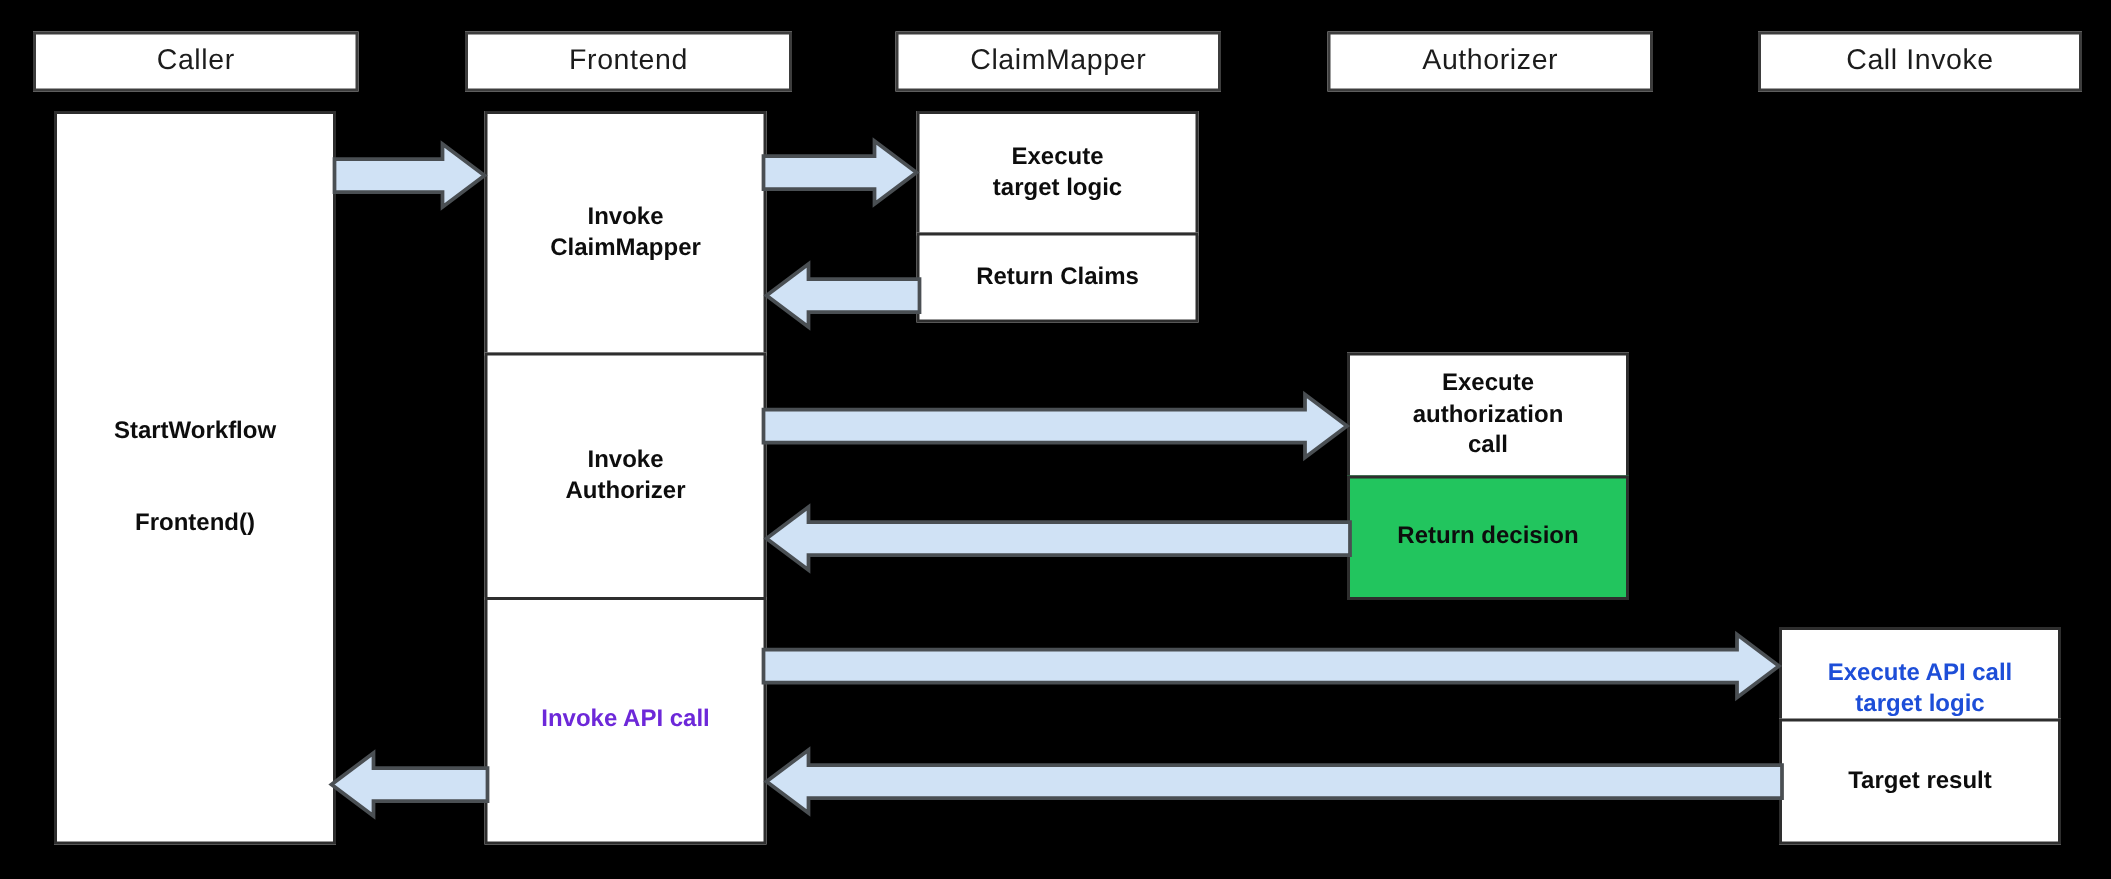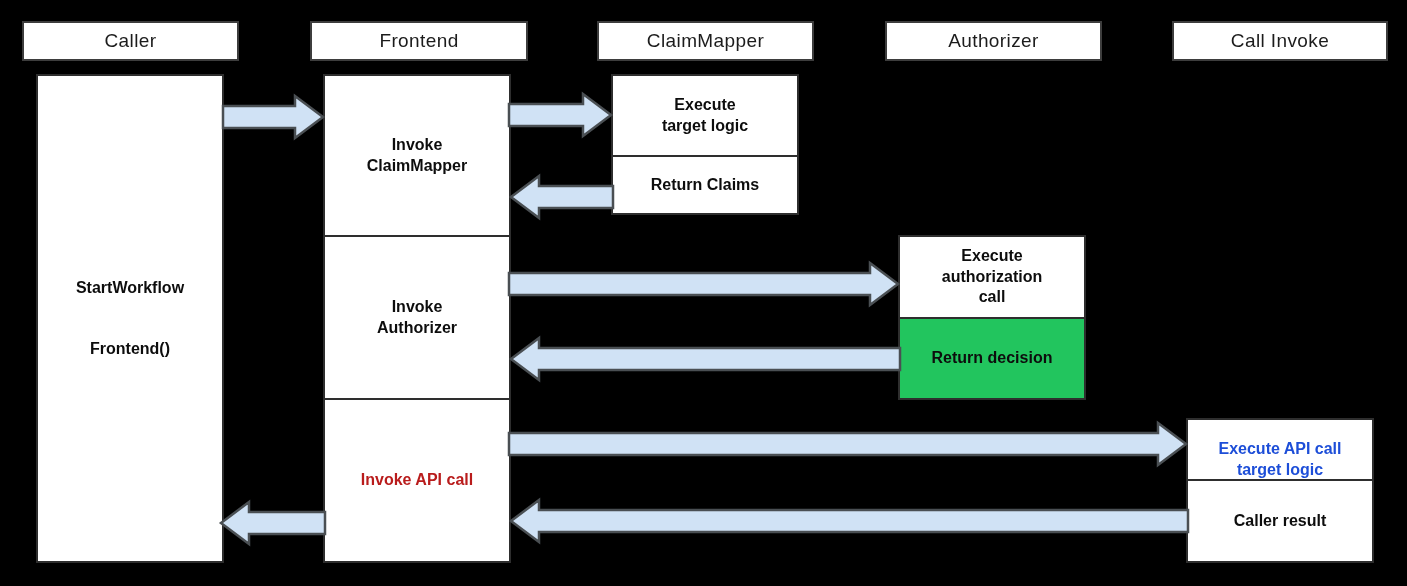--- a/index.html
+++ b/index.html
@@ -75,21 +75,21 @@
       <div>Frontend()</div>
     </div>
     <div class="activity-box" style="left: 323px; top: 74px; width: 188px; height: 163px; border-color: rgb(46, 46, 46); background: rgb(255, 255, 255); color: rgb(13, 13, 13);">
       <div>Invoke</div>
       <div>ClaimMapper</div>
     </div>
     <div class="activity-box" style="left: 323px; top: 235px; width: 188px; height: 165px; border-color: rgb(46, 46, 46); background: rgb(255, 255, 255); color: rgb(13, 13, 13);">
       <div>Invoke</div>
       <div>Authorizer</div>
     </div>
-    <div class="activity-box" style="left: 323px; top: 398px; width: 188px; height: 165px; border-color: rgb(46, 46, 46); background: rgb(255, 255, 255); color: #b91c1c;">
+    <div class="activity-box" style="left: 323px; top: 398px; width: 188px; height: 165px; border-color: rgb(46, 46, 46); background: rgb(255, 255, 255); color: #6d28d9;">
       <div>Invoke API call</div>
     </div>
     <div class="activity-box" style="left: 611px; top: 74px; width: 188px; height: 83px; border-color: rgb(46, 46, 46); background: rgb(255, 255, 255); color: rgb(13, 13, 13);">
       <div>Execute</div>
       <div>target logic</div>
     </div>
     <div class="activity-box" style="left: 611px; top: 155px; width: 188px; height: 60px; border-color: rgb(46, 46, 46); background: rgb(255, 255, 255); color: rgb(13, 13, 13);">
       <div>Return Claims</div>
     </div>
     <div class="activity-box" style="left: 898px; top: 235px; width: 188px; height: 84px; border-color: rgb(46, 46, 46); background: rgb(255, 255, 255); color: rgb(13, 13, 13);">
@@ -98,21 +98,21 @@
       <div>call</div>
     </div>
     <div class="activity-box" style="left: 898px; top: 317px; width: 188px; height: 83px; border-color: rgb(46, 46, 46); background: #22c55e; color: rgb(13, 13, 13);">
       <div>Return decision</div>
     </div>
     <div class="activity-box" style="left: 1186px; top: 398px; width: 188px; height: 83px; border-color: rgb(46, 46, 46); background: rgb(255, 255, 255); color: #1d4ed8; margin-top: 20px;">
       <div>Execute API call</div>
       <div>target logic</div>
     </div>
     <div class="activity-box" style="left: 1186px; top: 479px; width: 188px; height: 84px; border-color: rgb(46, 46, 46); background: rgb(255, 255, 255); color: rgb(13, 13, 13);">
-      <div>Caller result</div>
+      <div>Target result</div>
     </div>
     <svg id="arrow-layer" width="1407" height="586" viewBox="0 0 1407 586">
       <polygon points="223,106 295,106 295,96 323,117 295,138 295,128 223,128" fill="#d0e2f5" stroke="#4a4f53" stroke-width="2.5" stroke-linejoin="miter"></polygon>
       <polygon points="509,104 583,104 583,94 611,115 583,136 583,126 509,126" fill="#d0e2f5" stroke="#4a4f53" stroke-width="2.5" stroke-linejoin="miter"></polygon>
       <polygon points="613,186 539,186 539,176 511,197 539,218 539,208 613,208" fill="#d0e2f5" stroke="#4a4f53" stroke-width="2.5" stroke-linejoin="miter"></polygon>
       <polygon points="509,273 870,273 870,263 898,284 870,305 870,295 509,295" fill="#d0e2f5" stroke="#4a4f53" stroke-width="2.5" stroke-linejoin="miter"></polygon>
       <polygon points="900,348 539,348 539,338 511,359 539,380 539,370 900,370" fill="#d0e2f5" stroke="#4a4f53" stroke-width="2.5" stroke-linejoin="miter"></polygon>
       <polygon points="509,433 1158,433 1158,423 1186,444 1158,465 1158,455 509,455" fill="#d0e2f5" stroke="#4a4f53" stroke-width="2.5" stroke-linejoin="miter"></polygon>
       <polygon points="1188,510 539,510 539,500 511,521 539,542 539,532 1188,532" fill="#d0e2f5" stroke="#4a4f53" stroke-width="2.5" stroke-linejoin="miter"></polygon>
       <polygon points="325,512 249,512 249,502 221,523 249,544 249,534 325,534" fill="#d0e2f5" stroke="#4a4f53" stroke-width="2.5" stroke-linejoin="miter"></polygon>

